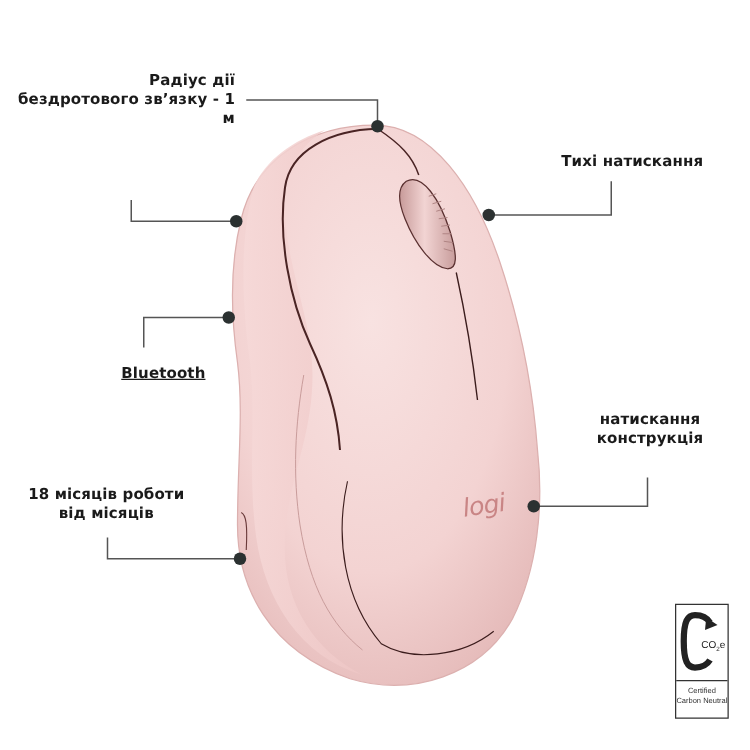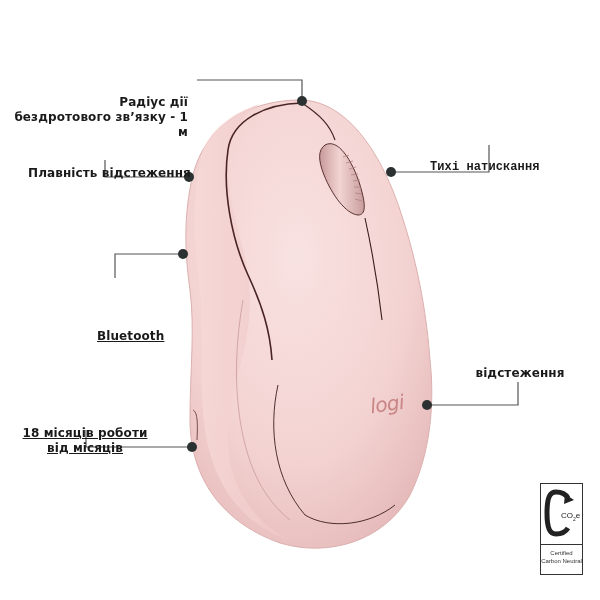--- a/index.html
+++ b/index.html
@@ -1,20 +1,20 @@
 <!DOCTYPE html>
 <html><head>
   <meta charset="utf-8">
   <style>
     html, body { margin: 0; padding: 0; background: #ffffff; }
     body { width: 600px; height: 600px; position: relative; overflow: hidden;
            font-family: "DejaVu Sans", "Liberation Sans", sans-serif; color: #111; }
     .stage { position: absolute; left: 0; top: 0; width: 600px; height: 600px; }
     svg.art { position: absolute; left: 0; top: 0; }
-    .label { position: absolute; font-size: 12px; font-weight: bold; line-height: 15px; color: #1a1a1a; letter-spacing: 0.1px; margin-top: 38px; }
+    .label { position: absolute; font-size: 12px; font-weight: bold; line-height: 15px; color: #1a1a1a; letter-spacing: 0.1px; }
     .label.right { text-align: right; }
     .label.center { text-align: center; }
     .badge { position: absolute; left: 540px; top: 483px; width: 43px; height: 92px;
              border: 1.5px solid #333; background: #fff; box-sizing: border-box; }
     .badge-top { position: absolute; left: 0; top: 0; width: 100%; height: 60px; }
     .badge-sep { position: absolute; left: 0; top: 60px; width: 100%; border-top: 1px solid #333; }
     .badge-text { position: absolute; left: 0; top: 65px; width: 100%; text-align: center;
                   font-family: "Liberation Sans", sans-serif; font-size: 6px; line-height: 8px; color: #333; }
     .co2 { position: absolute; left: 20px; top: 27px; font-family: "Liberation Sans", sans-serif;
            font-size: 8px; color: #222; }
@@ -89,37 +89,35 @@
     </g>
   </svg>
 
   <div style="position:absolute; left:370px; top:392px; font-family:'DejaVu Sans',sans-serif; font-size:20px; font-style:italic; color:#c98585; letter-spacing:-0.5px; transform:rotate(-8deg);">logi</div>
 
   <div class="label right" style="left:10px; top:57px; width:178px;">
     <div>Радіус дії</div>
     <div>бездротового зв’язку - 1 м</div>
   </div>
 
-  <div class="label" style="left:28px; top:128px;">
-    <div>Плавність відстеження</div>
-  </div>
 
-  <div class="label" style="left:430px; top:122px;font-family:Liberation Mono, monospace;">
+  <div class="label" style="left:449px; top:122px;">
     <div>Тихі натискання</div>
   </div>
 
   <div class="label" style="left:97px; top:291px;text-decoration:underline;">
     <div>Bluetooth</div>
   </div>
 
   <div class="label center" style="left:470px; top:328px; width:100px;">
-    <div>відстеження</div>
+    <div>натискання</div>
+    <div>конструкція</div>
   </div>
 
-  <div class="label center" style="left:20px; top:388px; width:130px;text-decoration:underline;">
+  <div class="label center" style="left:20px; top:388px; width:130px;">
     <div>18 місяців роботи</div>
     <div>від місяців</div>
   </div>
 
   <div class="badge">
     <div class="badge-top">
       <svg width="40" height="58" viewBox="0 0 40 58" style="position:absolute; left:0; top:0;">
         <path d="M27,14 C24,9 19,8 15,8 C9,8 6,13 6,29 C6,45 9,50 15,50 C19,50 24,49 27,44" fill="none" stroke="#222" stroke-width="5" stroke-linecap="butt"></path>
         <polygon points="24,10 33,16 23,20" fill="#222"></polygon>
       </svg>

